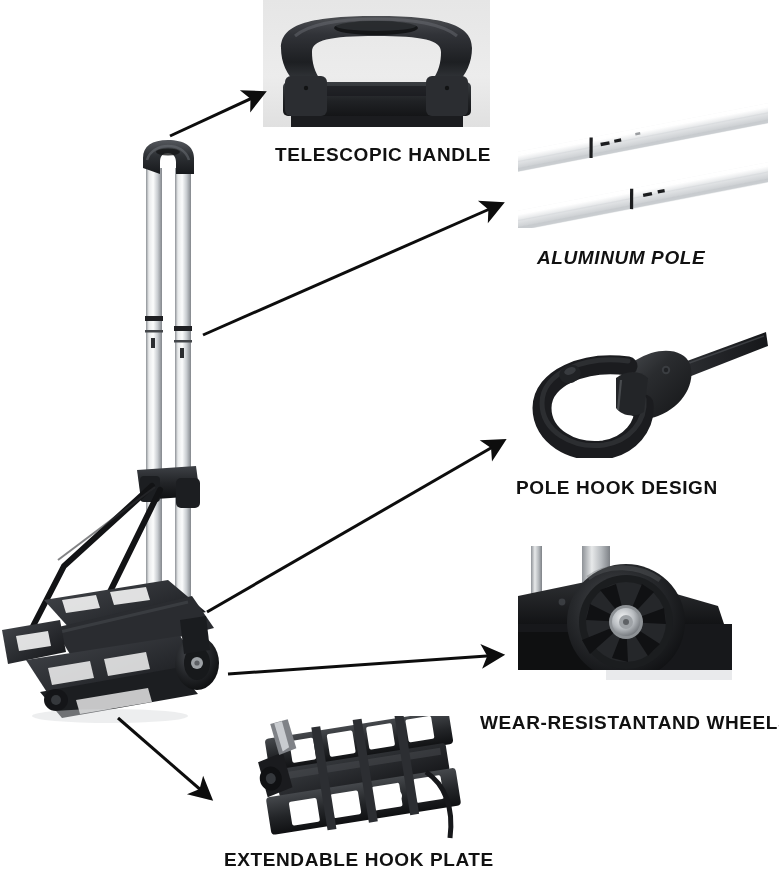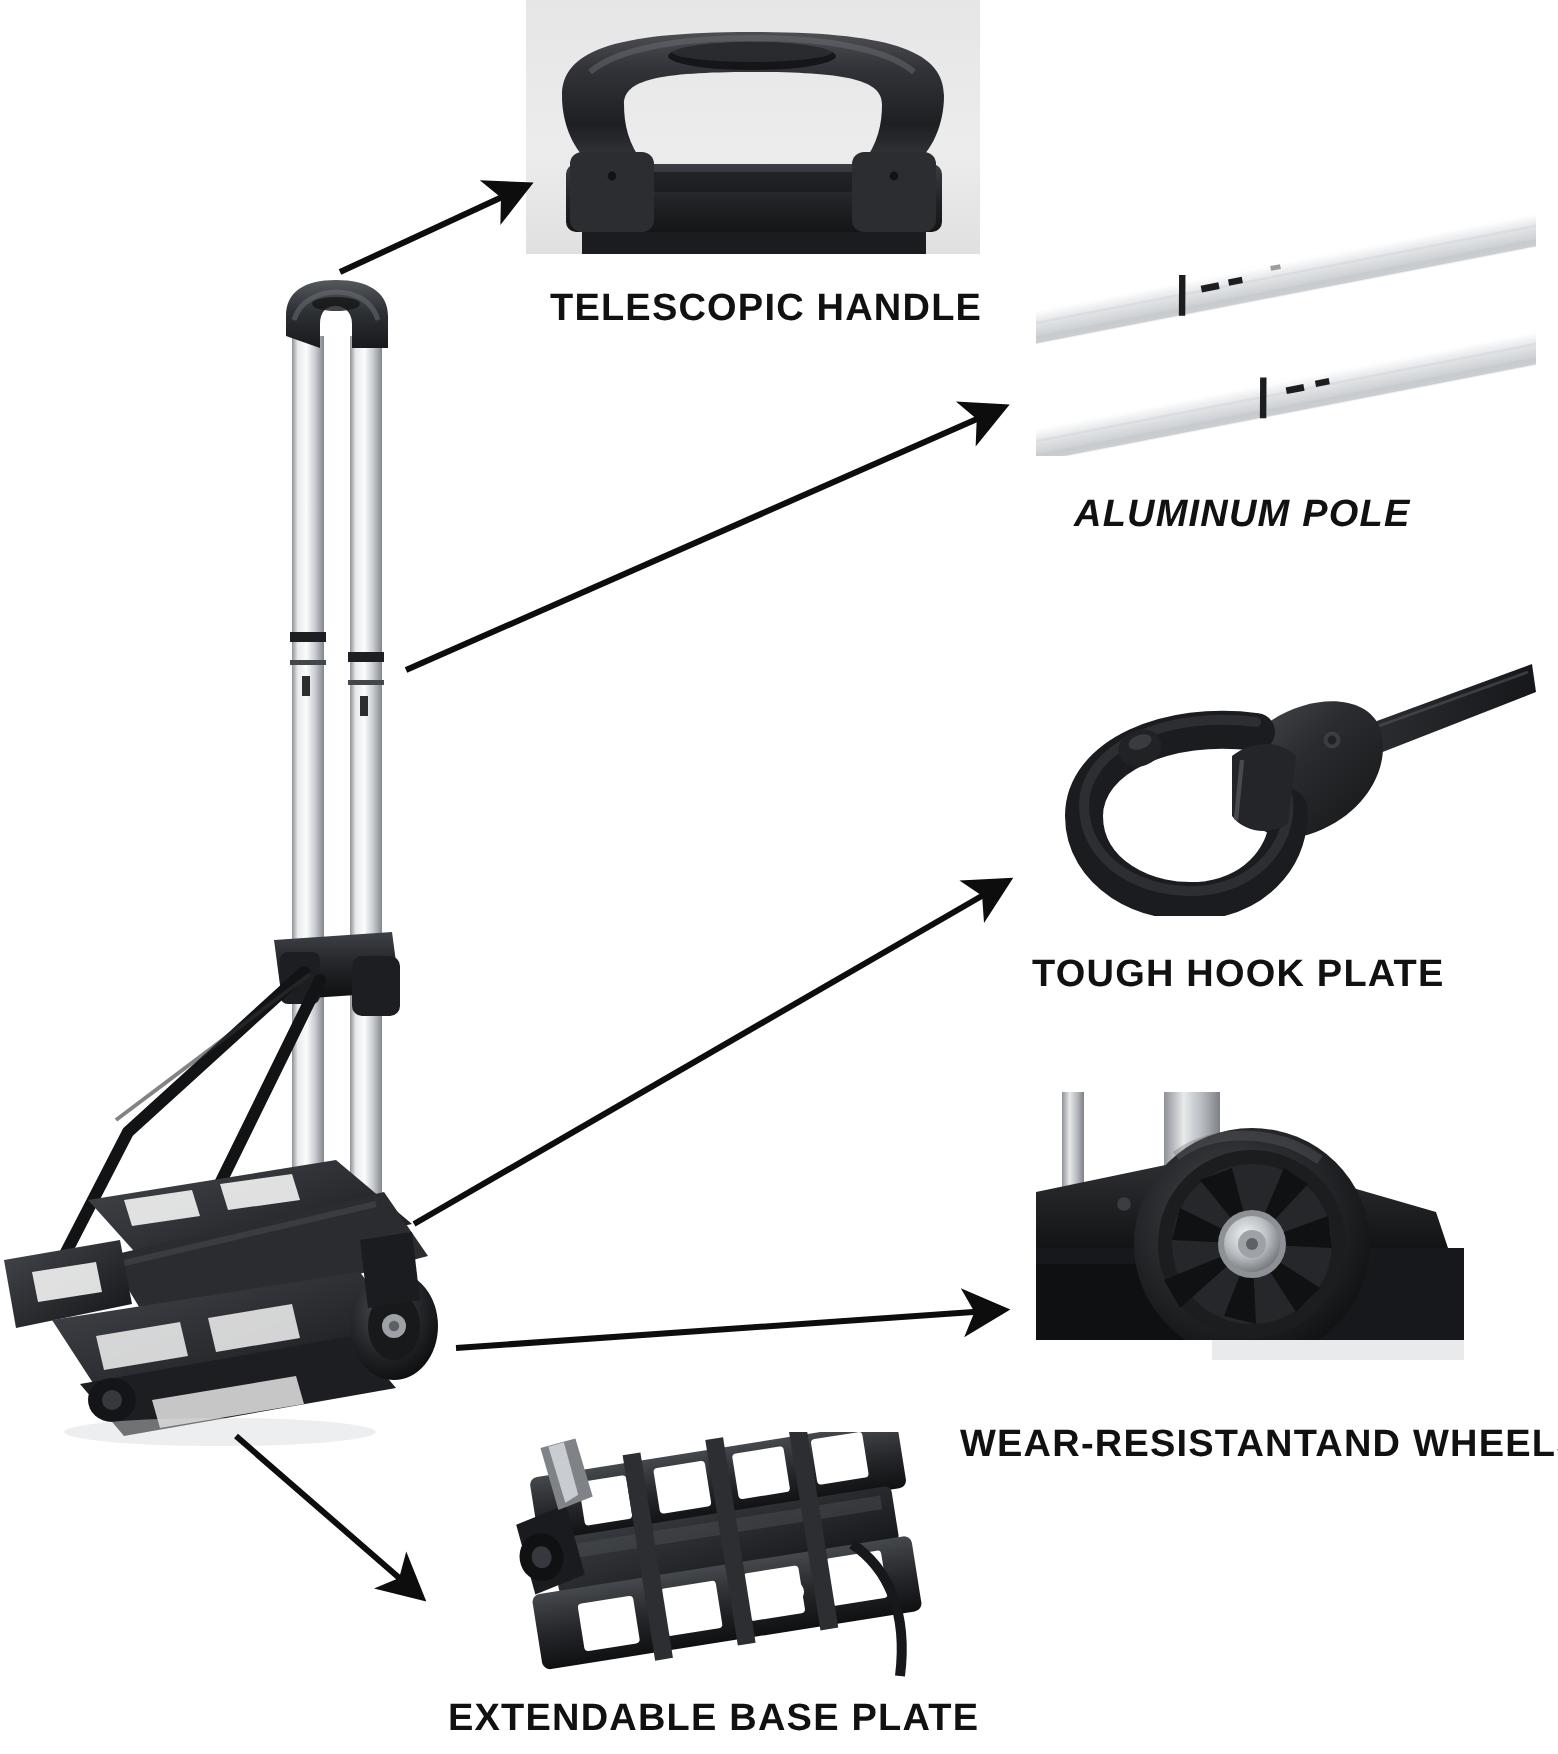--- a/index.html
+++ b/index.html
@@ -384,17 +384,17 @@
     </defs>
     <line x1="170" y1="136" x2="263" y2="93" stroke="#0d0d0d" stroke-width="3" marker-end="url(#ah)"></line>
     <line x1="203" y1="335" x2="501" y2="204" stroke="#0d0d0d" stroke-width="3" marker-end="url(#ah)"></line>
     <line x1="207" y1="612" x2="503" y2="441" stroke="#0d0d0d" stroke-width="3" marker-end="url(#ah)"></line>
     <line x1="228" y1="674" x2="501" y2="655" stroke="#0d0d0d" stroke-width="3" marker-end="url(#ah)"></line>
     <line x1="118" y1="718" x2="210" y2="798" stroke="#0d0d0d" stroke-width="3" marker-end="url(#ah)"></line>
   </svg>
 
   <div class="caption" id="cap-telescopic-handle" style="left: 275px; top: 144px;">TELESCOPIC HANDLE</div>
   <div class="caption" id="cap-aluminum-pole" style="left: 537px; top: 247px; font-style: italic;">ALUMINUM POLE</div>
-  <div class="caption" id="cap-tough-hook" style="left: 516px; top: 477px;">TOUGH HOOK PLATE</div>
+  <div class="caption" id="cap-tough-hook" style="left: 516px; top: 477px;">POLE HOOK DESIGN</div>
   <div class="caption" id="cap-wheels" style="left: 480px; top: 712px;">WEAR-RESISTANTAND WHEELS</div>
-  <div class="caption" id="cap-base-plate" style="left: 224px; top: 849px;">EXTENDABLE BASE PLATE</div>
+  <div class="caption" id="cap-base-plate" style="left: 224px; top: 849px;">EXTENDABLE HOOK PLATE</div>
 
 </div>
 
 </body></html>

